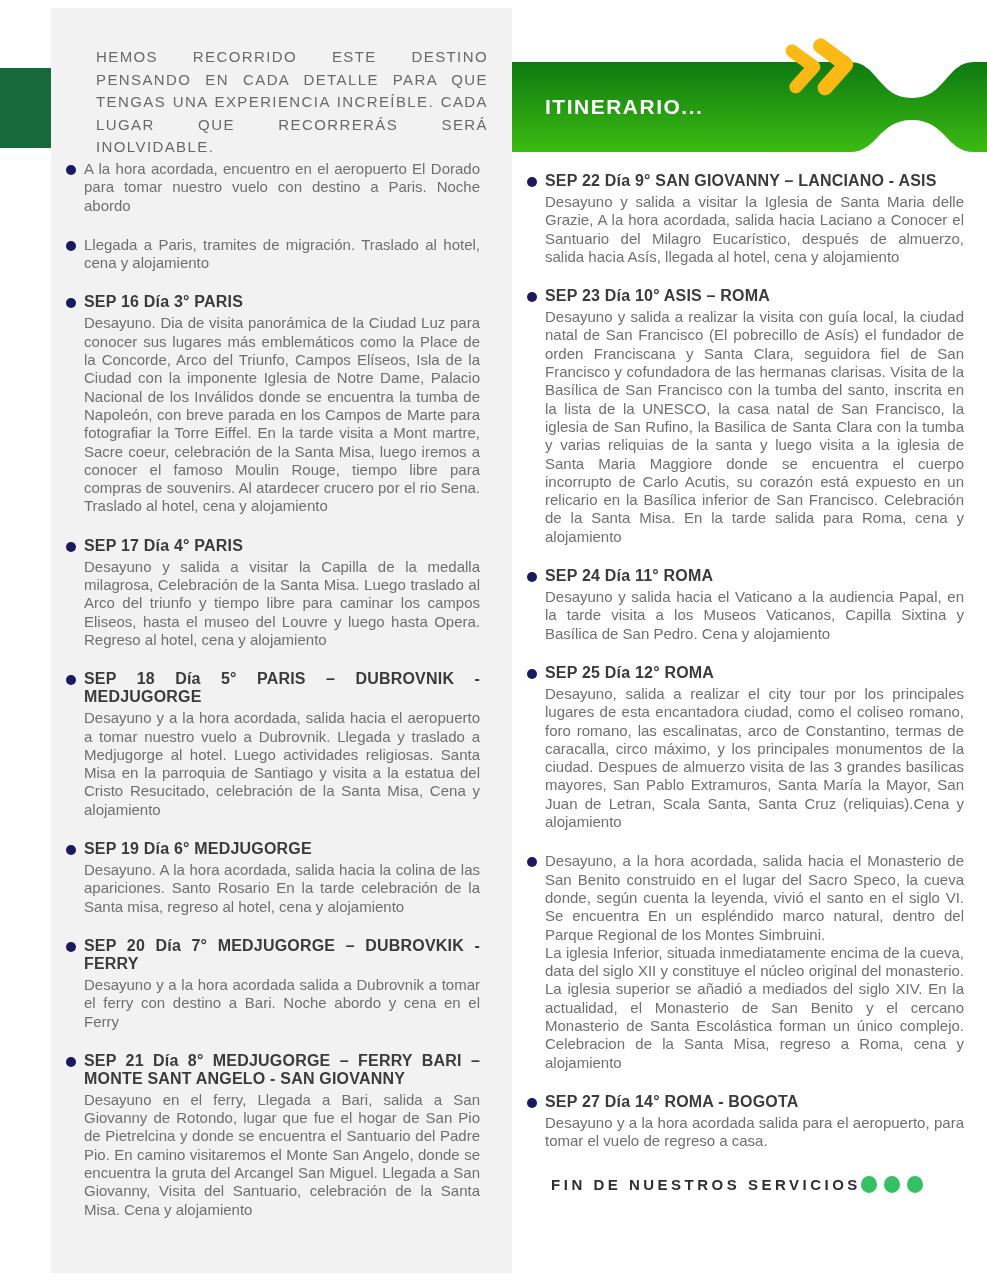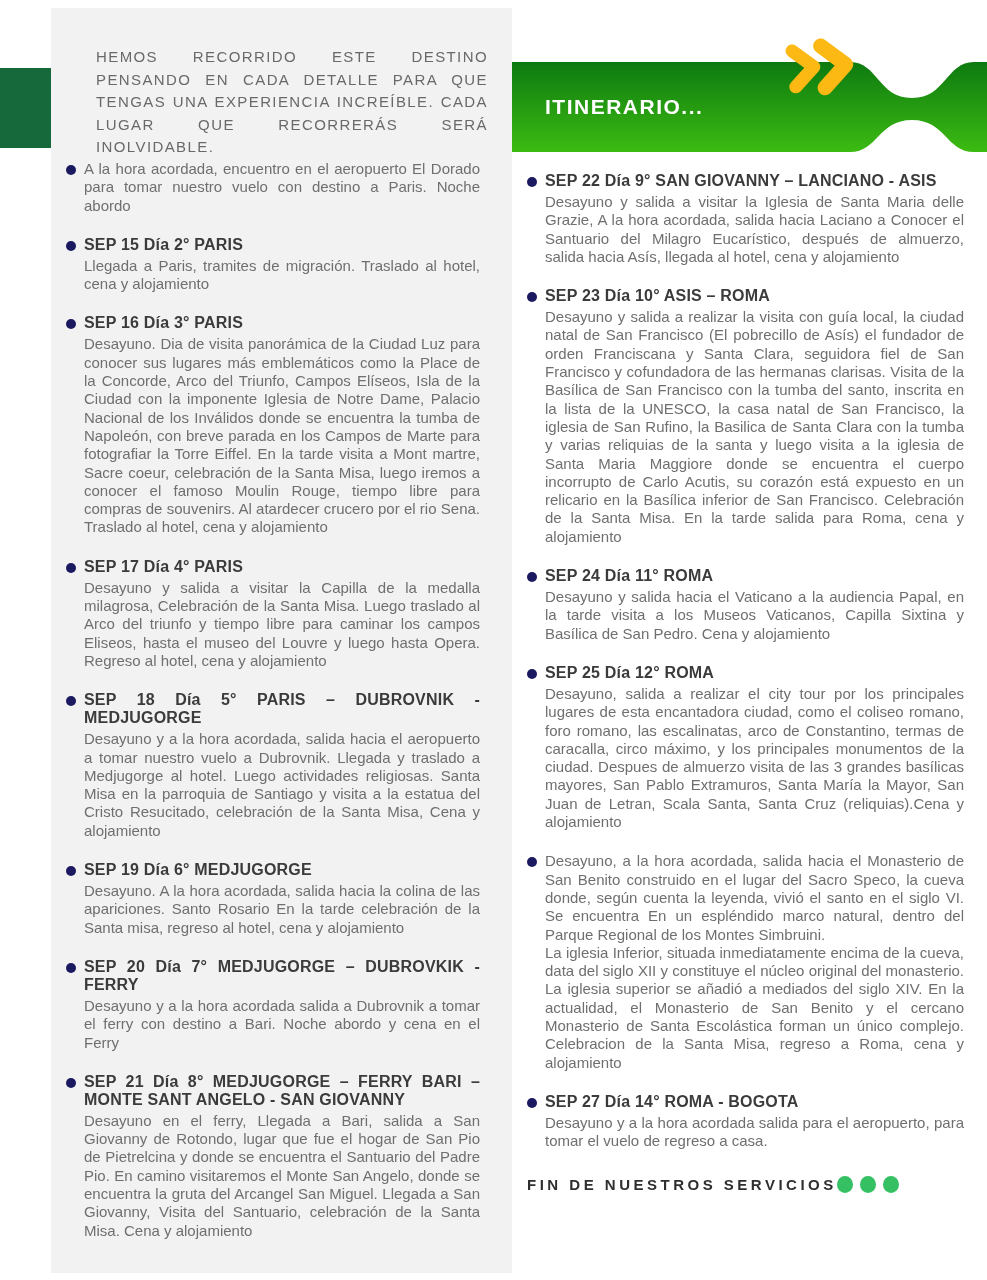--- a/index.html
+++ b/index.html
@@ -40,21 +40,21 @@
   .entry-text{flex:1;min-width:0;}
   .entry-heading{
     margin:0 0 3px 0;font-size:16px;font-weight:bold;
     color:var(--heading);letter-spacing:0.2px;text-align:justify;
   }
   .entry-body{
     margin:0;font-size:15px;line-height:1.22;
     color:var(--body);text-align:justify;white-space:pre-line;
   }
   .footer-row{
-    display:flex;justify-content:flex-start;align-items:center;
+    display:flex;justify-content:center;align-items:center;
     margin-top:26px;padding-right:17px;
   }
   .fin-text{
     font-size:15px;font-weight:bold;letter-spacing:3.5px;color:#2f2f2f;white-space:nowrap;
   }
   .dots{display:flex;gap:7px;}
   .dot{width:16px;height:17px;border-radius:50%;background:var(--dots);}
 </style>
 </head>
 <body>
@@ -87,21 +87,20 @@
     <div class="entry">
       <span class="bullet"></span>
       <div class="entry-text">
         <p class="entry-body">A la hora acordada, encuentro en el aeropuerto El Dorado para tomar nuestro vuelo con destino a Paris. Noche abordo</p>
       </div>
     </div>
 
     <div class="entry">
       <span class="bullet"></span>
       <div class="entry-text">
-        <h3 class="entry-heading">SEP 15 Día 2° PARIS</h3>
         <p class="entry-body">Llegada a Paris, tramites de migración. Traslado al hotel, cena y alojamiento</p>
       </div>
     </div>
 
     <div class="entry">
       <span class="bullet"></span>
       <div class="entry-text">
         <h3 class="entry-heading">SEP 16 Día 3° PARIS</h3>
         <p class="entry-body">Desayuno. Dia de visita panorámica de la Ciudad Luz para conocer sus lugares más emblemáticos como la Place de la Concorde, Arco del Triunfo, Campos Elíseos, Isla de la Ciudad con la imponente Iglesia de Notre Dame, Palacio Nacional de los Inválidos donde se encuentra la tumba de Napoleón, con breve parada en los Campos de Marte para fotografiar la Torre Eiffel. En la tarde visita a Mont martre, Sacre coeur, celebración de la Santa Misa, luego iremos a conocer el famoso Moulin Rouge, tiempo libre para compras de souvenirs. Al atardecer crucero por el rio Sena. Traslado al hotel, cena y alojamiento</p>
       </div>

